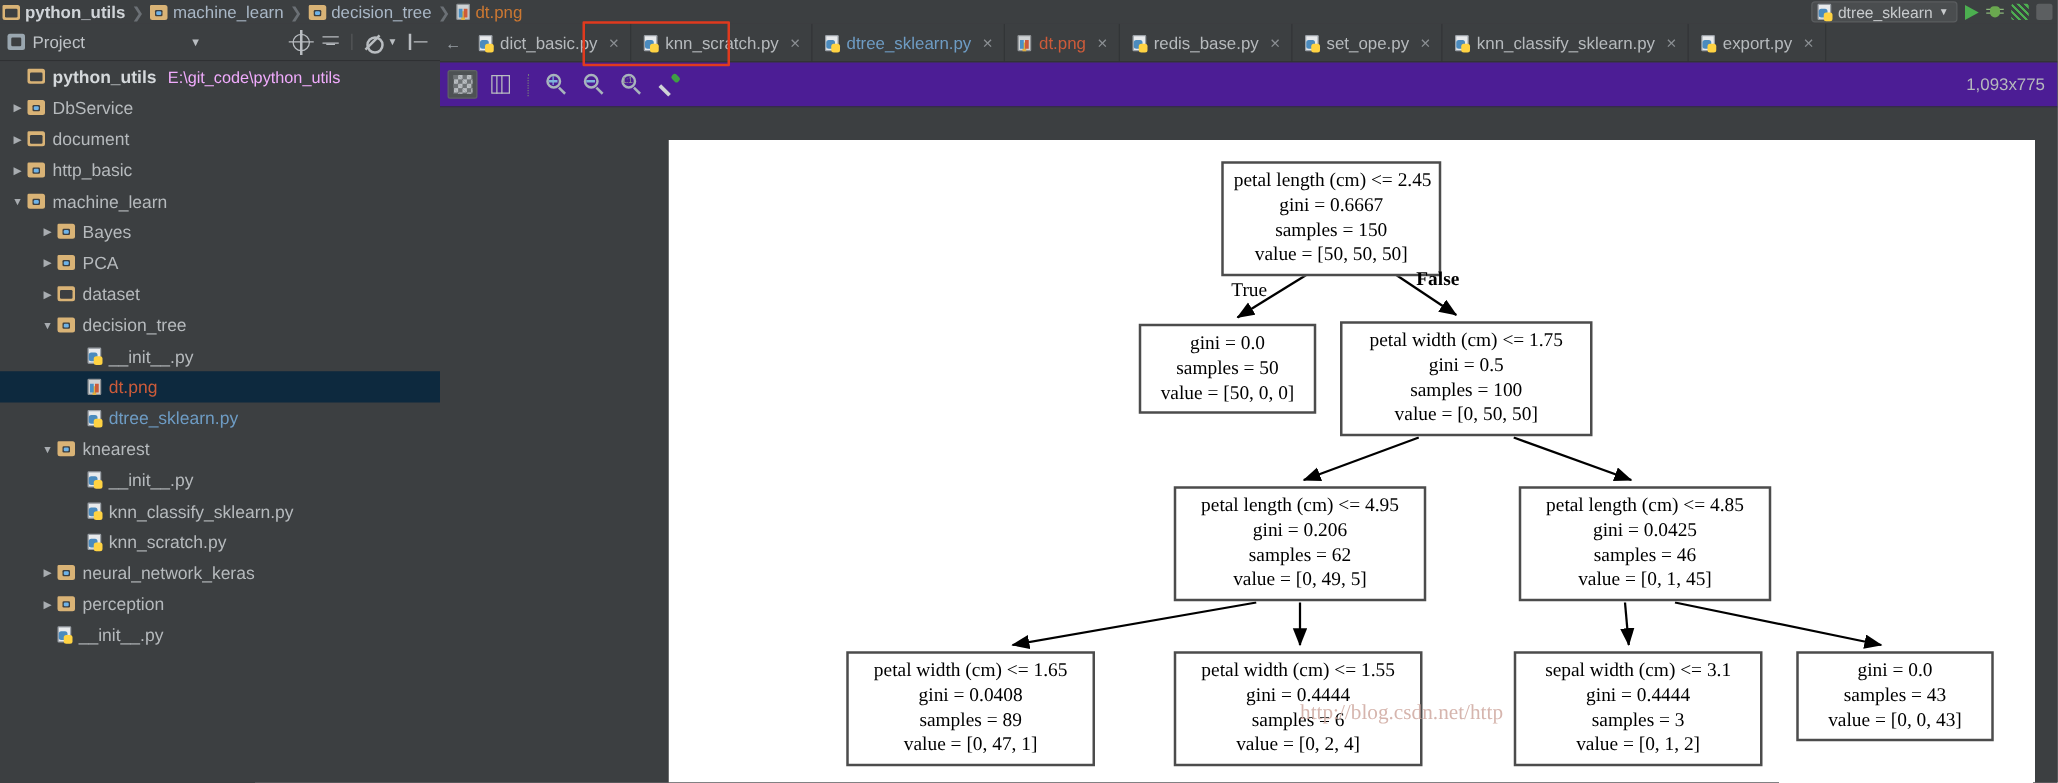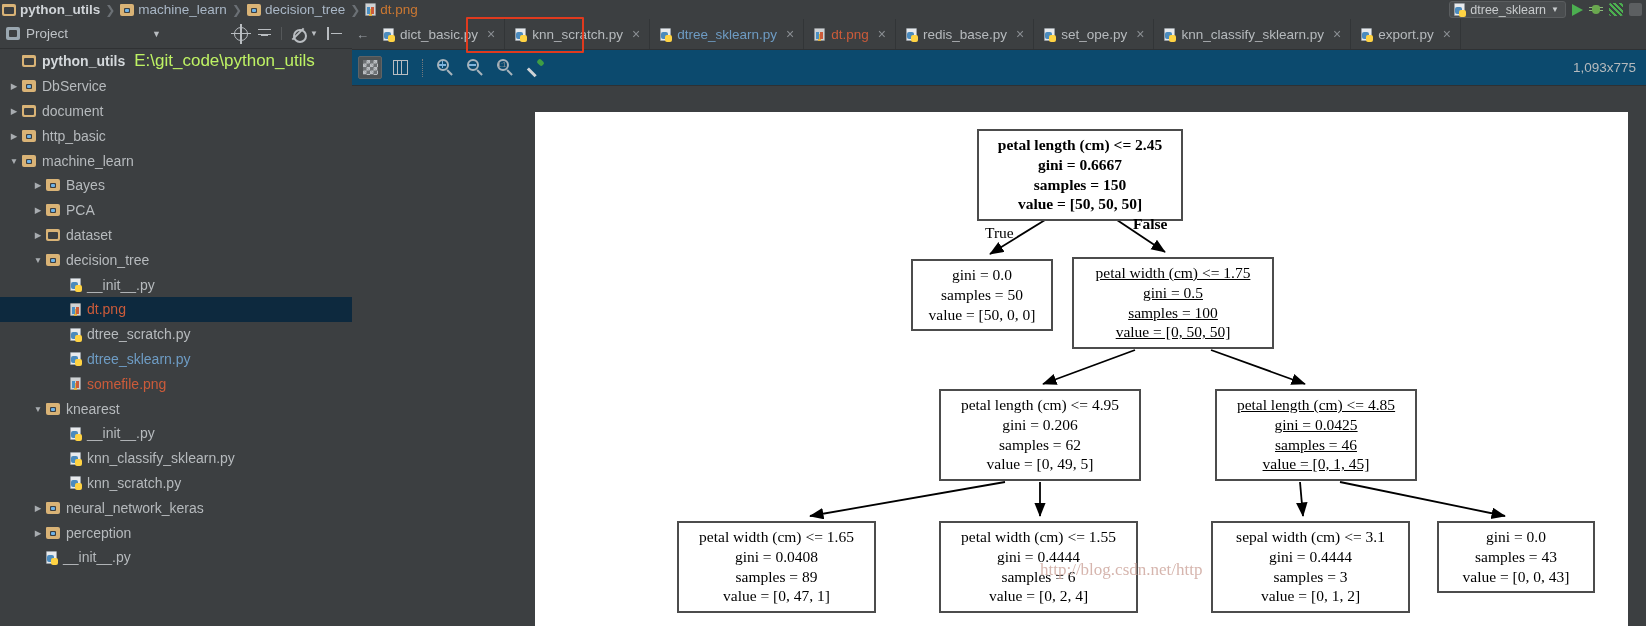--- a/index.html
+++ b/index.html
@@ -105,21 +105,21 @@
     background: #3c3f41; overflow: hidden; font-size: 14px;
   }
   .trow { display: flex; align-items: center; height: 24.8px; white-space: nowrap; padding-right: 4px; }
   .trow.selected { background: #0d293e; }
   .twist { width: 16px; flex: none; display: flex; align-items: center; justify-content: center;
            font-size: 8.5px; color: #a8acb0; }
   .trow .label { color: #b6babd; margin-left: 6px; }
   .trow .label.root { font-weight: bold; color: #d4d8db; }
   .trow .label.orange { color: #cc5b3a; }
   .trow .label.blue { color: #6e9cc4; }
-  .trow .path { color: #bef264; font-size: 17px; margin-left: 9px; }
+  .trow .path { color: #f0abfc; font-size: 13px; margin-left: 9px; }
 
   
   .tabbar {
     position: absolute; left: 352px; top: 19px; width: 1294px; height: 31px;
     background: #3c3f41; display: flex; align-items: flex-end;
     border-bottom: 1px solid #2f3133; overflow: hidden;
   }
   .tab {
     display: flex; align-items: center; gap: 6px; height: 30px;
     padding: 0 9px 0 10px; font-size: 13.5px; color: #b6babd;
@@ -130,21 +130,21 @@
   .tab.active-image { color: #cc5b3a; background: #3c3f41; }
   .tab-highlight {
     position: absolute; left: 466px; top: 17px; width: 118px; height: 36px;
     border: 2.5px solid #e03a1e; border-radius: 1px; pointer-events: none; z-index: 5;
   }
   .tab-scroll-left { display:flex; align-items:center; padding:0 4px; color:#9aa0a6; font-size:13px; height:30px; }
 
   
   .img-toolbar {
     position: absolute; left: 352px; top: 50px; width: 1294px; height: 36px;
-    background: #0c4a6e; border-bottom: 1px solid #2f3133;
+    background: #4c1d95; border-bottom: 1px solid #2f3133;
     display: flex; align-items: center; padding-left: 6px; gap: 6px;
   }
   .tb-btn { width: 24px; height: 23px; display: flex; align-items: center; justify-content: center;
             border-radius: 2px; }
   .tb-btn.pressed { background: #4e5254; border: 1px solid #5f6365; }
   .chk-ic { width: 15px; height: 15px;
             background-image: linear-gradient(45deg,#b9bdc1 25%,transparent 25%,transparent 75%,#b9bdc1 75%),
                               linear-gradient(45deg,#b9bdc1 25%,#6e7275 25%,#6e7275 75%,#b9bdc1 75%);
             background-size: 7px 7px; background-position: 0 0, 3.5px 3.5px; }
   .grid-ic { width: 15px; height: 15px; border: 1.5px solid #b9bdc1; position: relative; }
@@ -298,31 +298,21 @@
         <span class="label">__init__.py</span>
       </div>
       <div class="trow selected" style="padding-left: 54px;">
         <span class="twist"></span>
         <span class="ic ic-png"></span>
         <span class="label orange">dt.png</span>
       </div>
       <div class="trow" style="padding-left: 54px;">
         <span class="twist"></span>
         <span class="ic ic-py"></span>
-        <span class="label">dtree_scratch.py</span>
-      </div>
-      <div class="trow" style="padding-left: 54px;">
-        <span class="twist"></span>
-        <span class="ic ic-py"></span>
         <span class="label blue">dtree_sklearn.py</span>
-      </div>
-      <div class="trow" style="padding-left: 54px;">
-        <span class="twist"></span>
-        <span class="ic ic-png"></span>
-        <span class="label orange">somefile.png</span>
       </div>
       <div class="trow" style="padding-left: 30px;">
         <span class="twist">▼</span>
         <span class="ic ic-pkg"></span>
         <span class="label">knearest</span>
       </div>
       <div class="trow" style="padding-left: 54px;">
         <span class="twist"></span>
         <span class="ic ic-py"></span>
         <span class="label">__init__.py</span>
@@ -443,44 +433,44 @@
           <line x1="582" y1="108" x2="630" y2="140"></line>
           <line x1="600" y1="238" x2="508" y2="272"></line>
           <line x1="676" y1="238" x2="770" y2="272"></line>
           <line x1="470" y1="370" x2="275" y2="404"></line>
           <line x1="505" y1="370" x2="505" y2="404"></line>
           <line x1="765" y1="370" x2="768" y2="404"></line>
           <line x1="805" y1="370" x2="970" y2="404"></line>
         </g>
       </svg>
       <div id="node-layer">
-          <div class="node-box" style="left: 442px; top: 17px; width: 206px; font-weight: bold;">
+          <div class="node-box" style="left: 442px; top: 17px; width: 176px;">
             <div>petal length (cm) &lt;= 2.45</div>
             <div>gini = 0.6667</div>
             <div>samples = 150</div>
             <div>value = [50, 50, 50]</div>
           </div>
           <div class="node-box" style="left: 376px; top: 147px; width: 142px;">
             <div>gini = 0.0</div>
             <div>samples = 50</div>
             <div>value = [50, 0, 0]</div>
           </div>
-          <div class="node-box" style="left: 537px; top: 145px; width: 202px; text-decoration: underline;">
+          <div class="node-box" style="left: 537px; top: 145px; width: 202px;">
             <div>petal width (cm) &lt;= 1.75</div>
             <div>gini = 0.5</div>
             <div>samples = 100</div>
             <div>value = [0, 50, 50]</div>
           </div>
           <div class="node-box" style="left: 404px; top: 277px; width: 202px;">
             <div>petal length (cm) &lt;= 4.95</div>
             <div>gini = 0.206</div>
             <div>samples = 62</div>
             <div>value = [0, 49, 5]</div>
           </div>
-          <div class="node-box" style="left: 680px; top: 277px; width: 202px; text-decoration: underline;">
+          <div class="node-box" style="left: 680px; top: 277px; width: 202px;">
             <div>petal length (cm) &lt;= 4.85</div>
             <div>gini = 0.0425</div>
             <div>samples = 46</div>
             <div>value = [0, 1, 45]</div>
           </div>
           <div class="node-box" style="left: 142px; top: 409px; width: 199px;">
             <div>petal width (cm) &lt;= 1.65</div>
             <div>gini = 0.0408</div>
             <div>samples = 89</div>
             <div>value = [0, 47, 1]</div>

